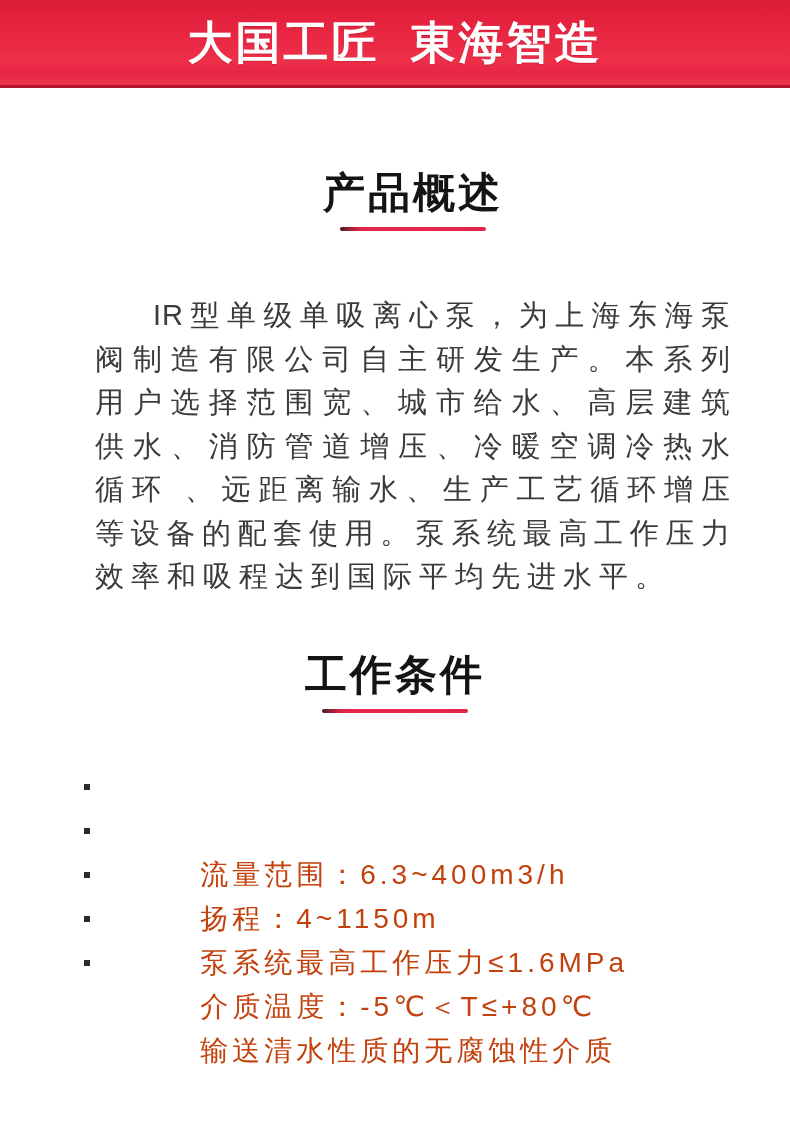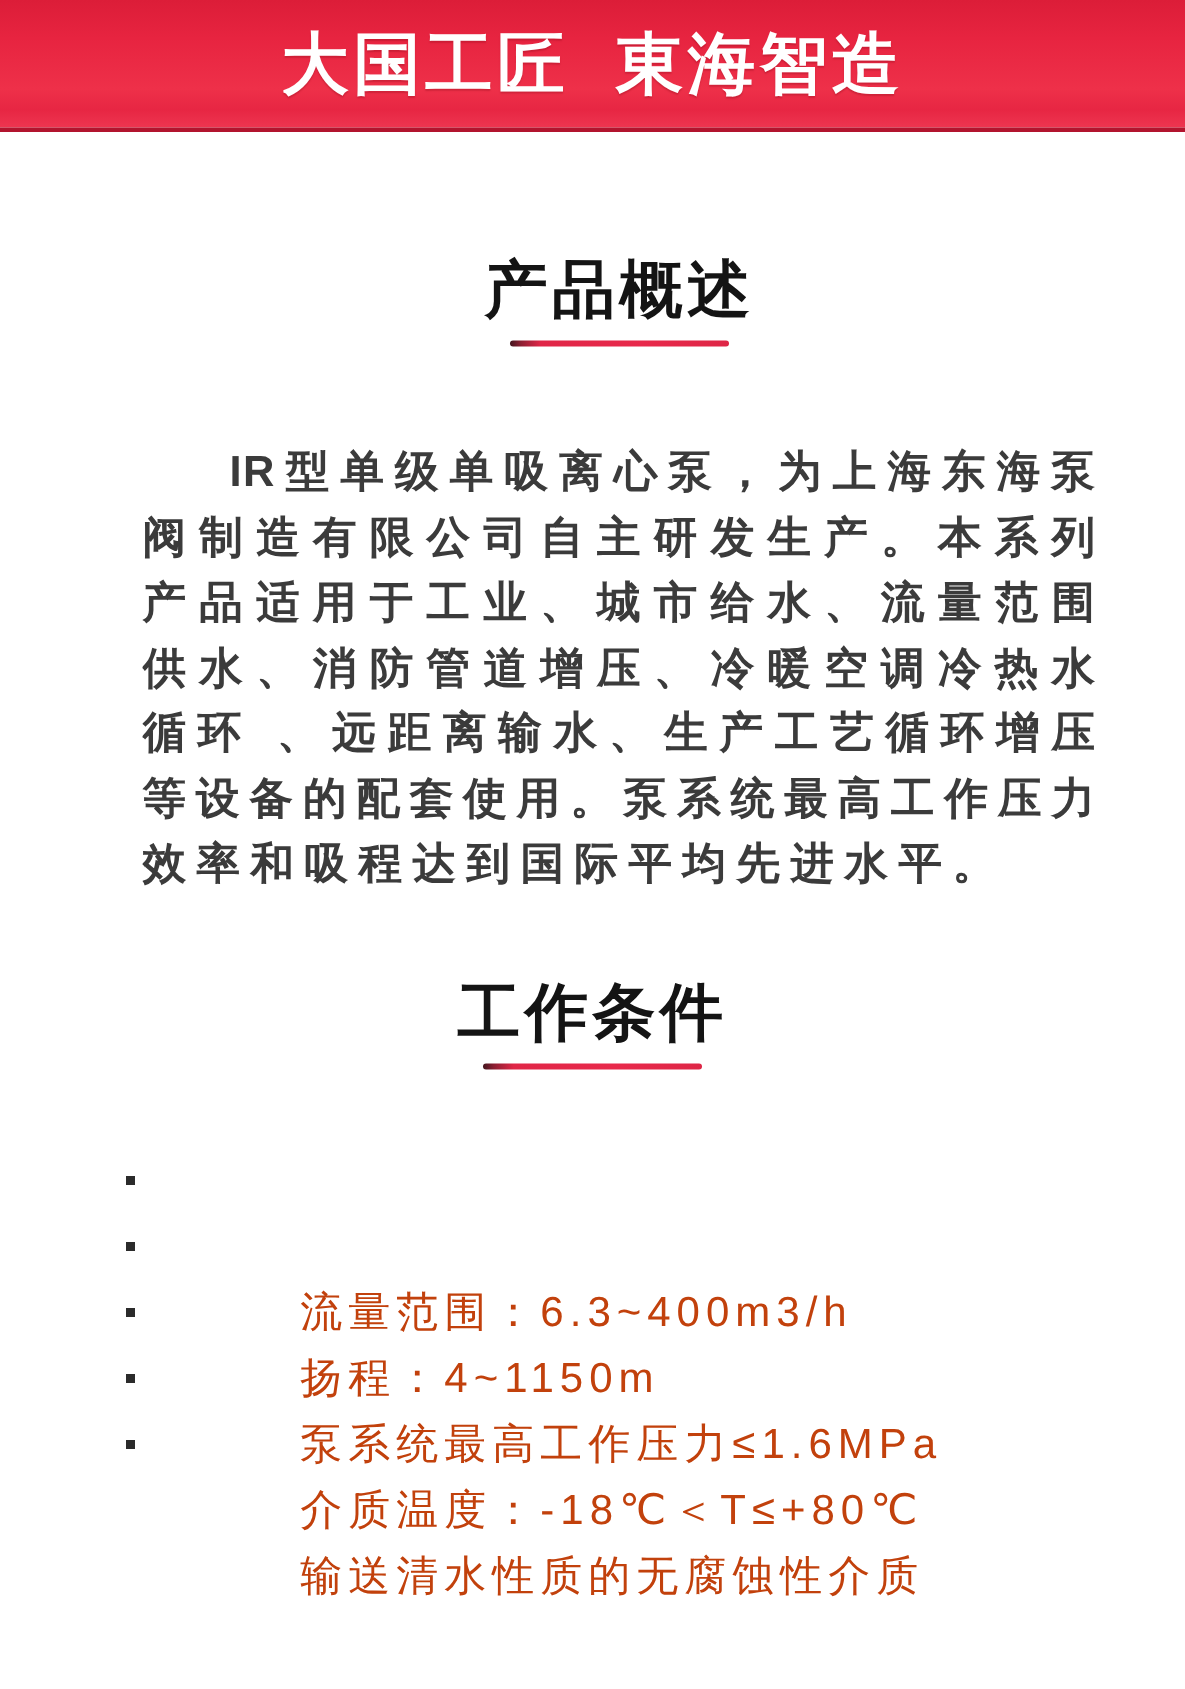--- a/index.html
+++ b/index.html
@@ -49,21 +49,20 @@
     border-radius: 2px;
     background: linear-gradient(90deg, #43161f 0%, #8c1f32 5%, #e02647 14%, #e8294b 60%, #de2646 100%);
   }
 
   
   .para {
     width: 636px;
     margin: 63px auto 0;
     font-size: 29px;
     color: #3b3b3b;
-    font-weight: bold;
   }
   .pline {
     height: 43.5px;
     line-height: 43.5px;
     text-align: justify;
     text-align-last: justify;
     text-justify: inter-character;
     letter-spacing: 1px;
     overflow: hidden;
   }
@@ -107,21 +106,21 @@
     <div class="banner-title">大国工匠  東海智造</div>
   </header>
 
   <section class="section-overview">
     <h2 class="sec-title">产品概述</h2>
     <div class="sec-underline"></div>
 
     <div class="para">
       <div class="pline">IR型单级单吸离心泵，为上海东海泵</div>
       <div class="pline">阀制造有限公司自主研发生产。本系列</div>
-      <div class="pline">产品适用于工业、城市给水、流量范围</div>
+      <div class="pline">用户选择范围宽、城市给水、高层建筑</div>
       <div class="pline">供水、消防管道增压、冷暖空调冷热水</div>
       <div class="pline">循环 、远距离输水、生产工艺循环增压</div>
       <div class="pline">等设备的配套使用。泵系统最高工作压力</div>
       <div class="pline pline-last">效率和吸程达到国际平均先进水平。</div>
     </div>
   </section>
 
   <section class="section-conditions">
     <h2 class="sec-title">工作条件</h2>
     <div class="sec-underline"></div>
@@ -134,21 +133,21 @@
       <li class="cond-item">
         <span class="dot"></span>
         <span class="cond-text">扬程：4~1150m</span>
       </li>
       <li class="cond-item">
         <span class="dot"></span>
         <span class="cond-text">泵系统最高工作压力≤1.6MPa</span>
       </li>
       <li class="cond-item">
         <span class="dot"></span>
-        <span class="cond-text">介质温度：-18℃＜T≤+80℃</span>
+        <span class="cond-text">介质温度：-5℃＜T≤+80℃</span>
       </li>
       <li class="cond-item">
         <span class="dot"></span>
         <span class="cond-text">输送清水性质的无腐蚀性介质</span>
       </li>
     </ul>
   </section>
 
 </div>
 

